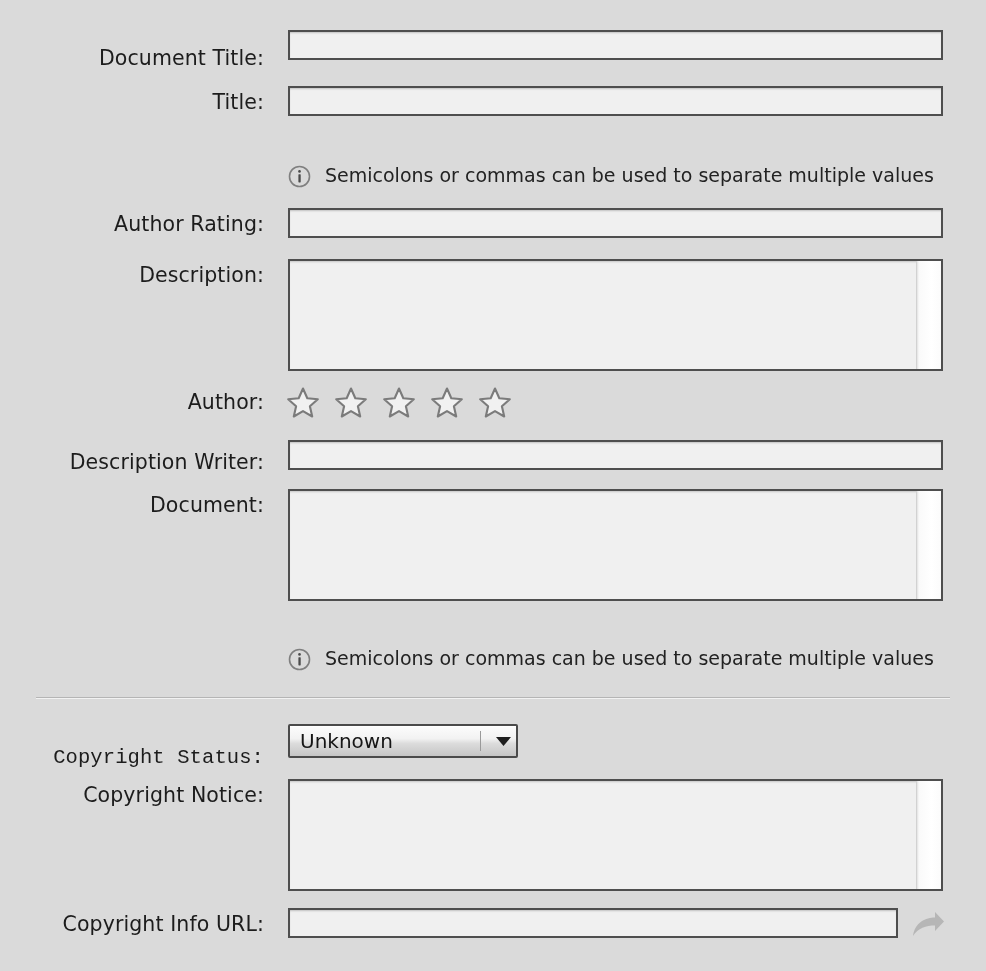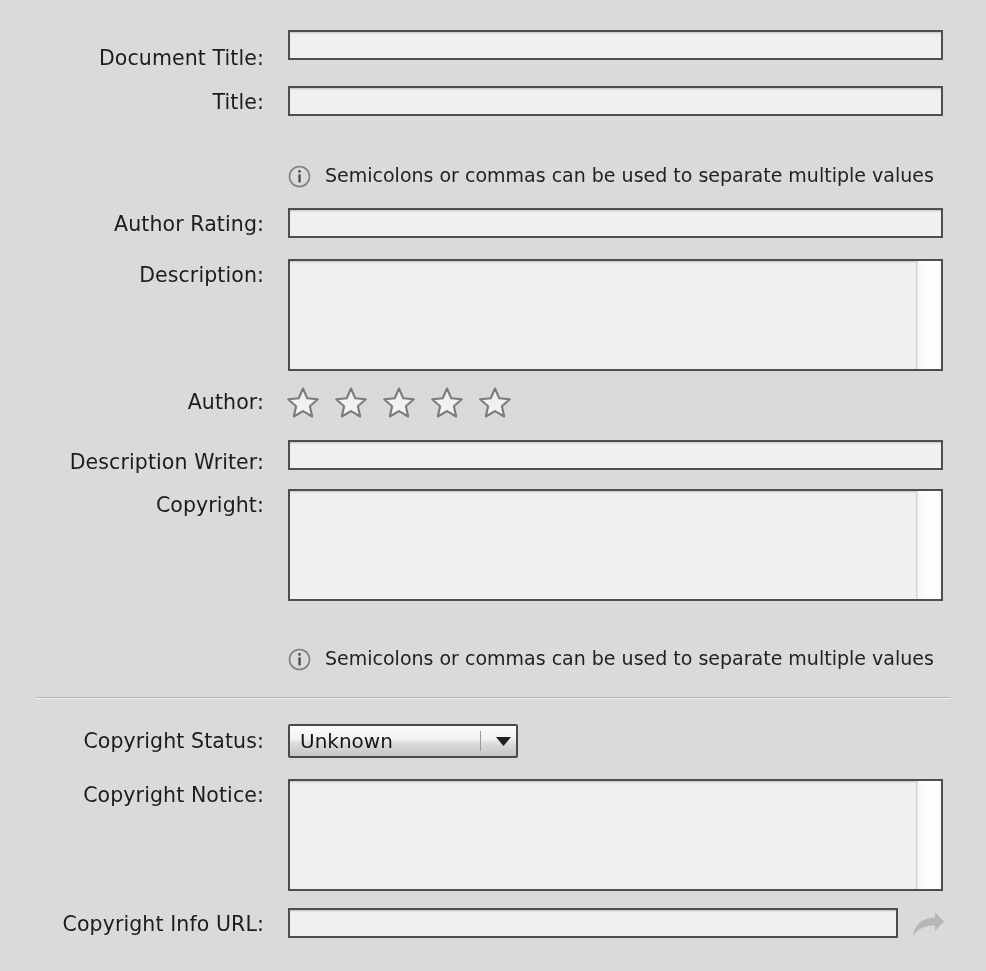--- a/index.html
+++ b/index.html
@@ -237,42 +237,42 @@
       </span>
     </div>
   </div>
 
   <div class="row" style="top:440px;height:32px;">
     <div class="field-label" style="top:10px;">Description Writer:</div>
     <input class="text-input" type="text" style="top: 0px;" value="">
   </div>
 
   <div class="row" style="top:489px;height:112px;">
-    <div class="field-label" style="top:4px;">Copyright:</div>
+    <div class="field-label" style="top:4px;">Document:</div>
     <div class="text-area-wrap" style="top:0;height:112px;">
       <textarea placeholder="" style=""></textarea>
       <div class="ta-scroll"></div>
     </div>
   </div>
 
   <div class="hint" style="top:614px;">
     <span class="info-icon">
       <svg width="23" height="23" viewBox="0 0 23 23">
         <circle cx="11.5" cy="11.5" r="10" fill="none" stroke="#7f7f7f" stroke-width="1.6"></circle>
         <circle cx="11.5" cy="6.4" r="1.3" fill="#4a4a4a"></circle>
         <rect x="10.4" y="9.2" width="2.3" height="8.2" rx="0.6" fill="#4a4a4a"></rect>
       </svg>
     </span>
     <span class="hint-text">Semicolons or commas can be used to separate multiple values</span>
   </div>
 
   <div class="separator" style="top:697px;"></div>
 
   <div class="row" style="top:724px;height:36px;">
-    <div class="field-label" style="top:5px;">Copyright Status:</div>
+    <div class="field-label" style="top:22px;font-family:Liberation Mono, monospace;">Copyright Status:</div>
     <div class="dropdown" style="top:0;">
       <span class="dropdown-value">Unknown</span>
       <span class="dropdown-sep"></span>
       <span class="dropdown-arrow">
         <svg width="17" height="11" viewBox="0 0 17 11">
           <polygon points="1,1 16,1 8.5,10" fill="#1e1e1e"></polygon>
         </svg>
       </span>
     </div>
   </div>

